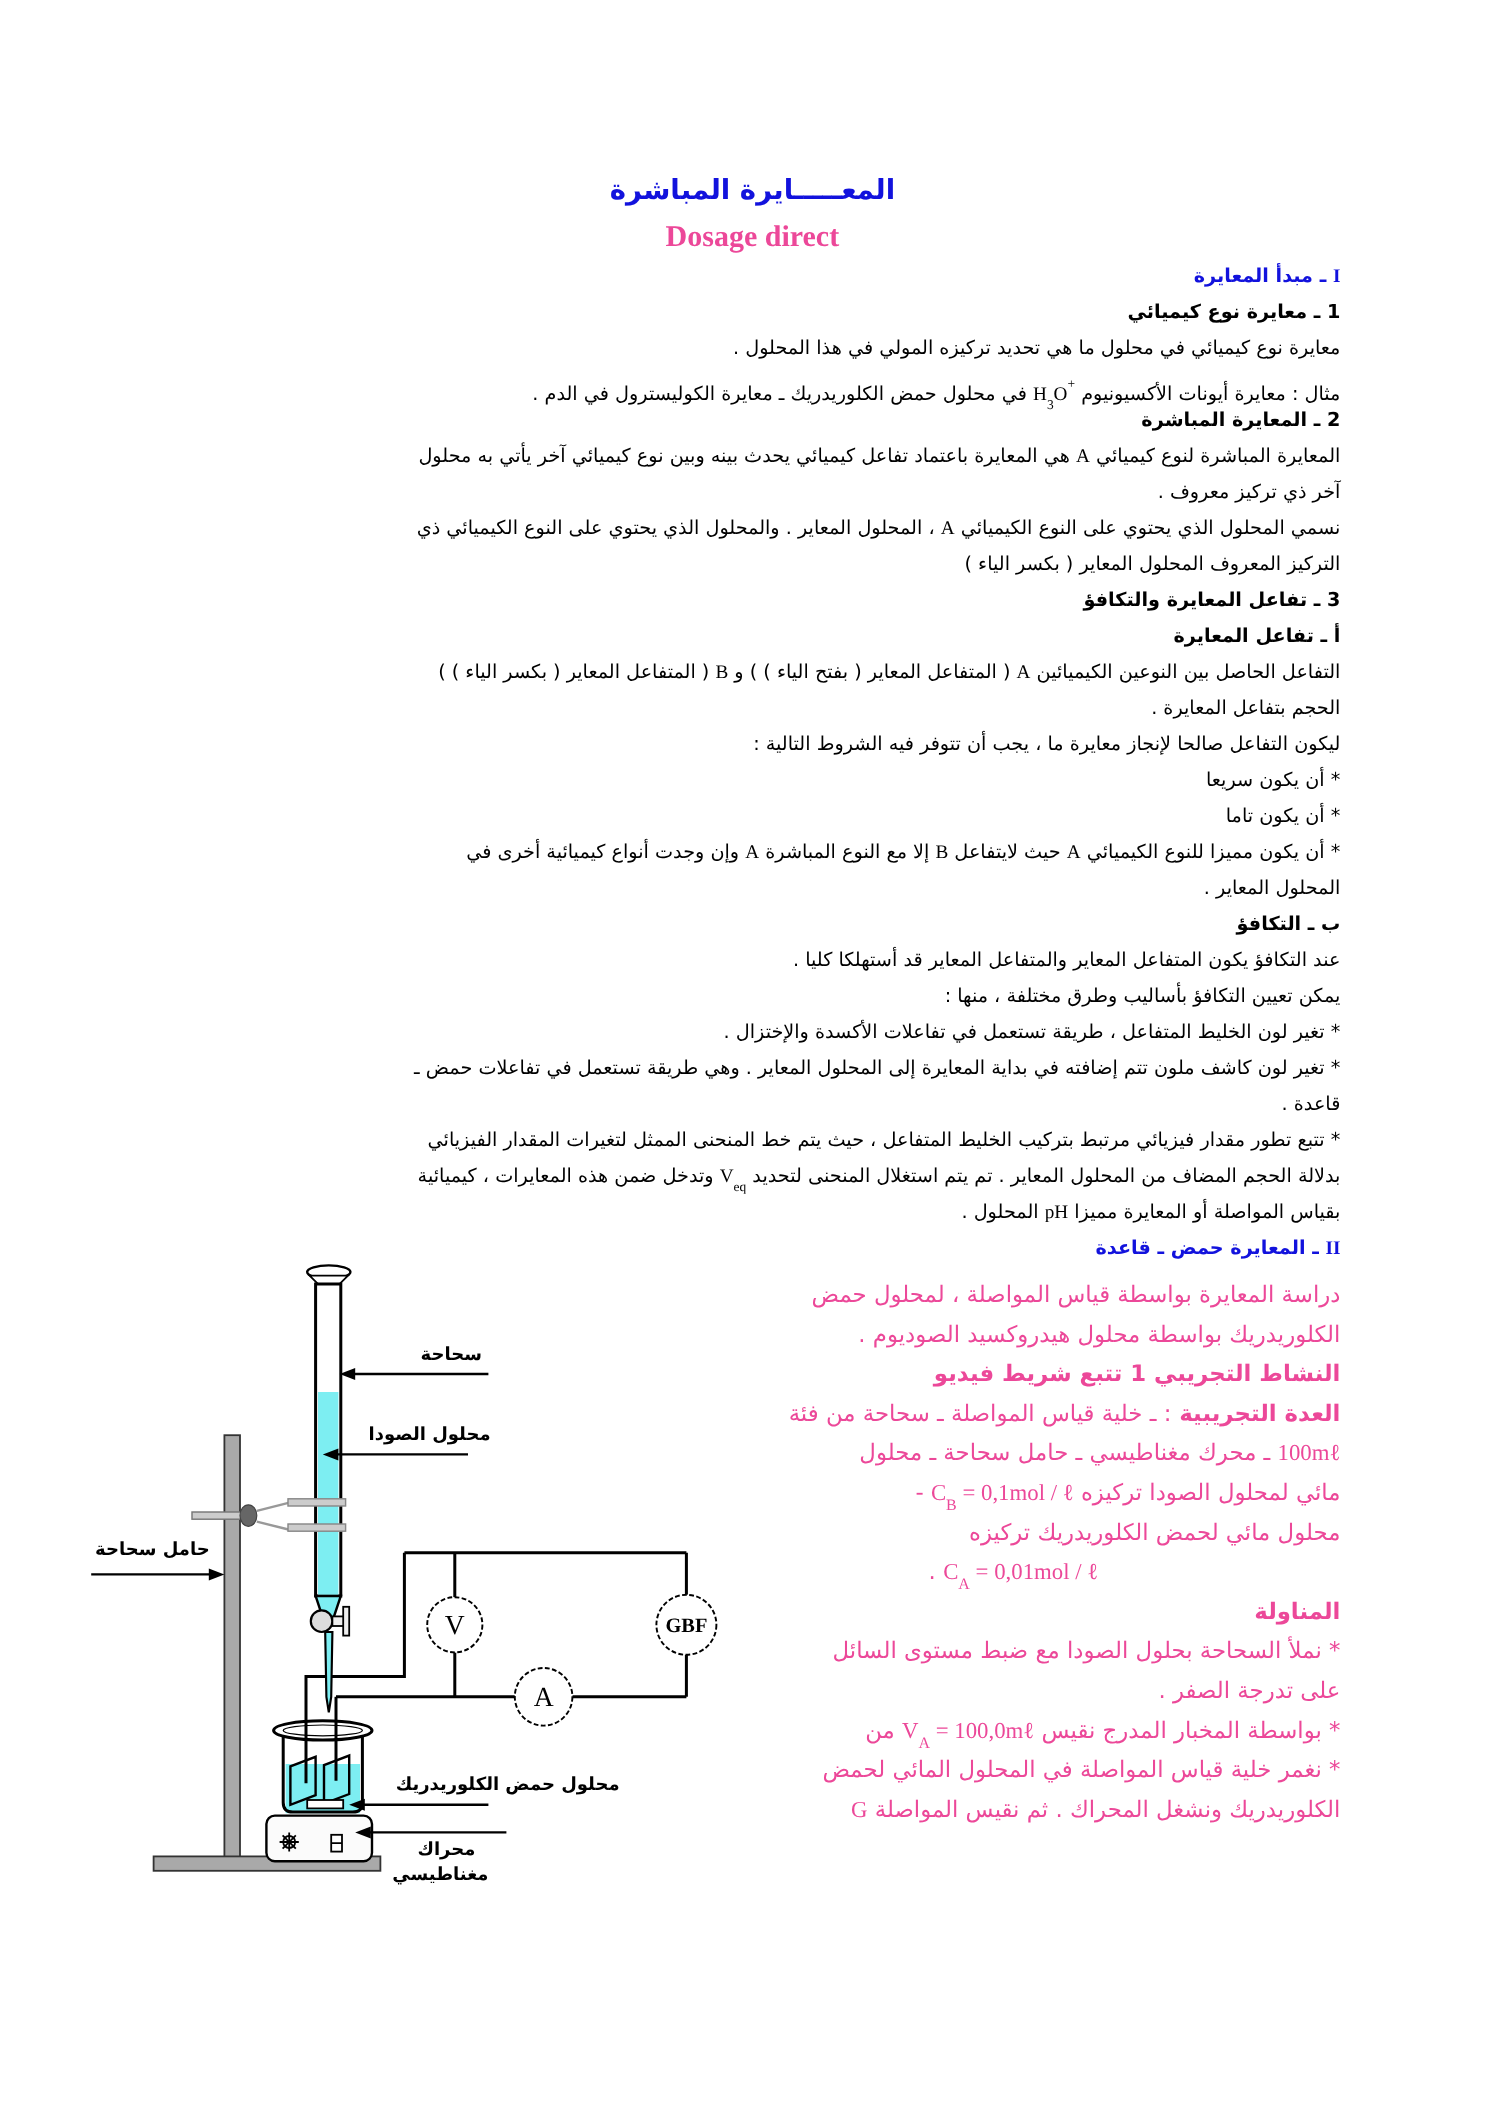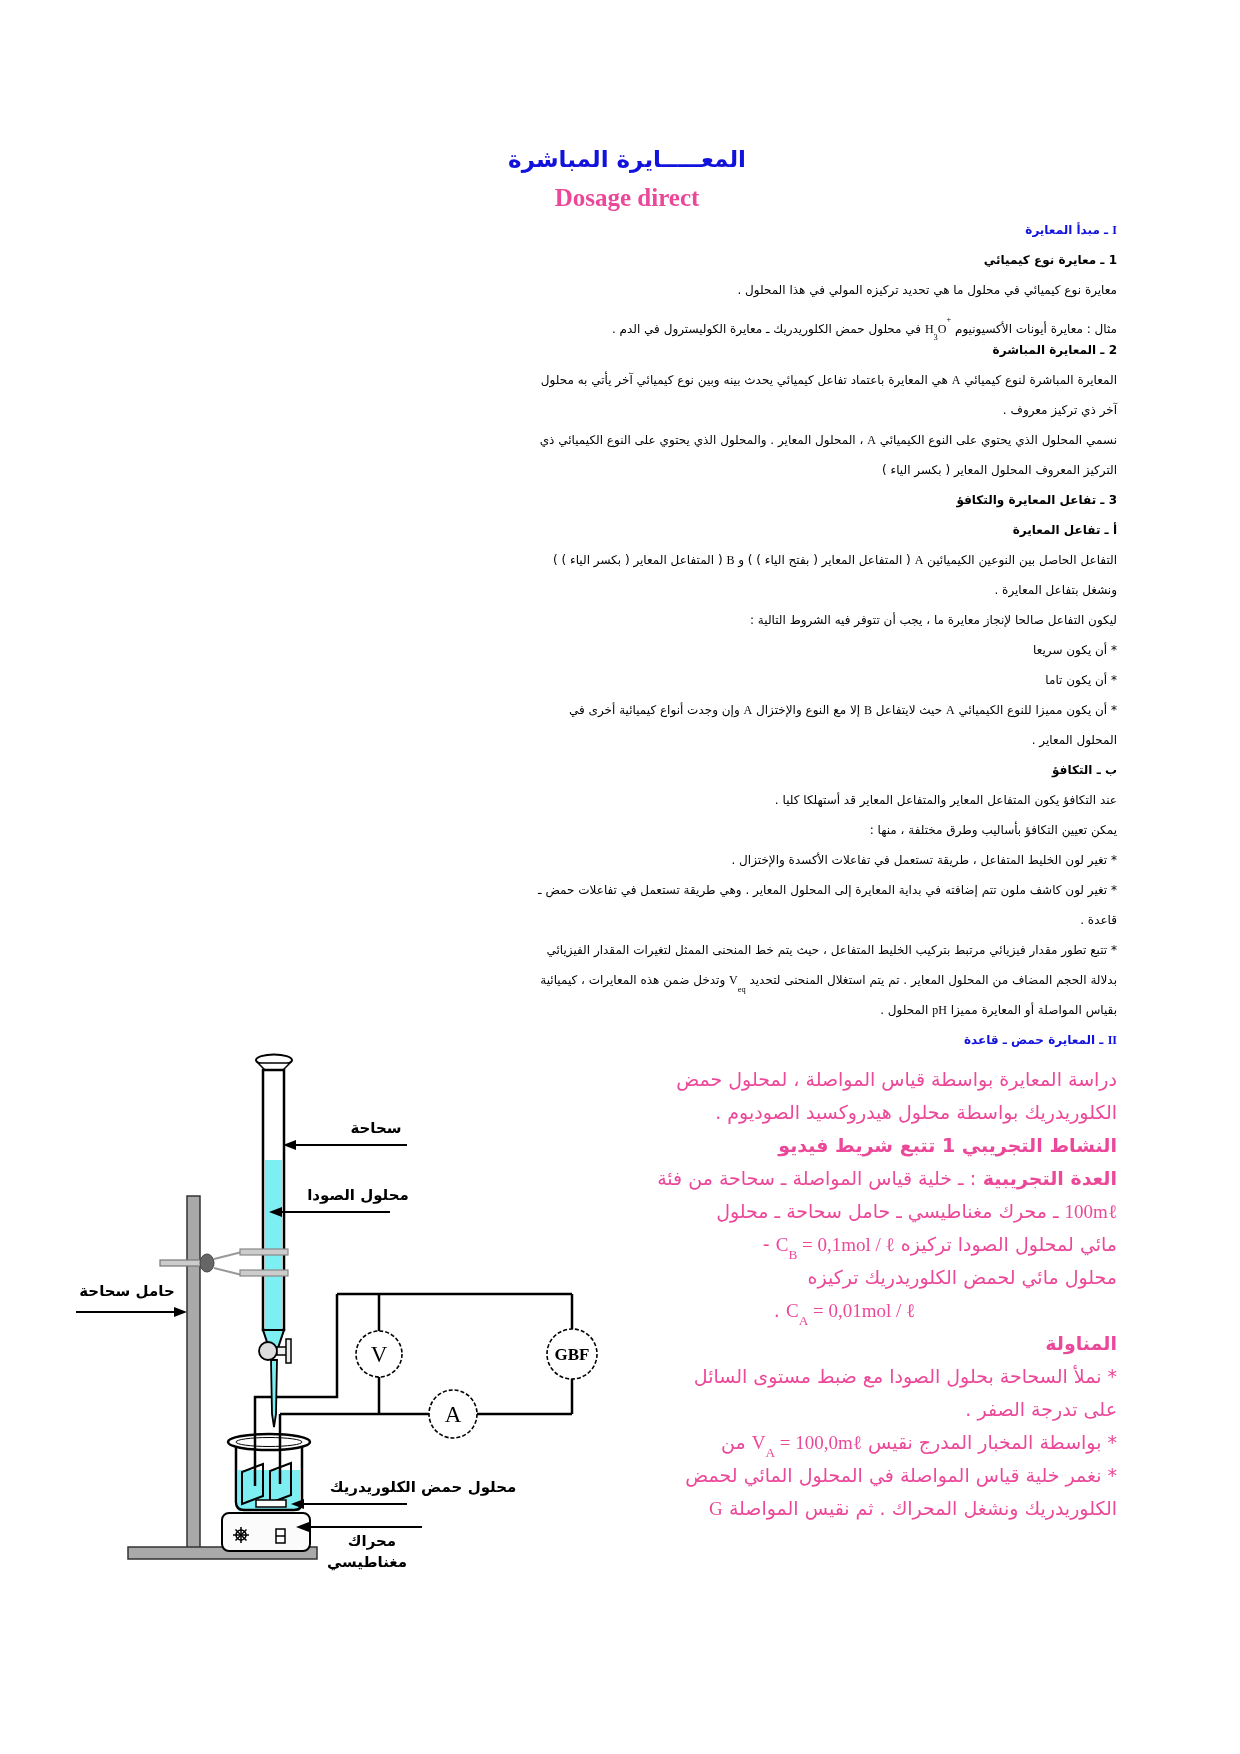--- a/index.html
+++ b/index.html
@@ -3,21 +3,21 @@
 <meta charset="utf-8">
 <style>
   html,body{margin:0;padding:0;background:#e8e8e8;}
   .page{position:relative;width:1240px;height:1754px;background:#ffffff;margin:0 auto;
         font-family:"DejaVu Sans",sans-serif;direction:rtl;overflow:hidden;padding-left:14px;}
   .title-ar{position:absolute;top:146px;left:0;width:100%;text-align:center;
             color:#1212dd;font-weight:bold;font-size:23px;}
   .title-fr{position:absolute;top:184px;left:0;width:100%;text-align:center;
             color:#ec4899;font-weight:bold;font-size:25px;
             font-family:"Liberation Serif",serif;direction:ltr;}
-  .main-text{position:absolute;top:215px;right:137px;width:975px;text-align:right;font-size:12px;color:#000;}
+  .main-text{position:absolute;top:215px;right:137px;width:975px;text-align:right;font-size:16px;color:#000;}
   .main-text .tl{height:30px;line-height:30px;white-space:nowrap;}
   .col-text{position:absolute;top:1063px;right:137px;width:545px;text-align:right;font-size:19px;color:#ec4899;}
   .col-text .tl{height:33px;line-height:33px;white-space:nowrap;}
   .b{font-weight:bold;}
   .u{}
   .blue{color:#1212dd;}
   .lt{direction:ltr;unicode-bidi:embed;font-family:"Liberation Serif",serif;}
   .sub{vertical-align:-25%;font-size:70%;}
   .sup{vertical-align:35%;font-size:70%;}
   .indent{padding-left:0;padding-right:0;text-align:center;}
@@ -39,25 +39,25 @@
       <div class="tl"><span>معايرة نوع كيميائي في محلول ما هي تحديد تركيزه المولي في هذا المحلول .</span></div>
       <div class="tl"><span>مثال : معايرة أيونات الأكسيونيوم </span><span class="lt">H</span><span class="lt sub">3</span><span class="lt">O</span><span class="lt sup">+</span><span> في محلول حمض الكلوريدريك ـ معايرة الكوليسترول في الدم .</span></div>
       <div class="tl b u"><span>2 ـ المعايرة المباشرة</span></div>
       <div class="tl"><span>المعايرة المباشرة لنوع كيميائي </span><span class="lt">A</span><span> هي المعايرة باعتماد تفاعل كيميائي يحدث بينه وبين نوع كيميائي آخر يأتي به محلول</span></div>
       <div class="tl"><span>آخر ذي تركيز معروف .</span></div>
       <div class="tl"><span>نسمي المحلول الذي يحتوي على النوع الكيميائي </span><span class="lt">A</span><span> ، المحلول المعاير . والمحلول الذي يحتوي على النوع الكيميائي ذي</span></div>
       <div class="tl"><span>التركيز المعروف المحلول المعاير ( بكسر الياء )</span></div>
       <div class="tl b u"><span>3 ـ تفاعل المعايرة والتكافؤ</span></div>
       <div class="tl b u"><span>أ ـ تفاعل المعايرة</span></div>
       <div class="tl"><span>التفاعل الحاصل بين النوعين الكيميائين </span><span class="lt">A</span><span> ( المتفاعل المعاير ( بفتح الياء ) ) و </span><span class="lt">B</span><span> ( المتفاعل المعاير ( بكسر الياء ) )</span></div>
-      <div class="tl"><span>ونشغل بتفاعل المعايرة .</span></div>
+      <div class="tl"><span>الحجم بتفاعل المعايرة .</span></div>
       <div class="tl"><span>ليكون التفاعل صالحا لإنجاز معايرة ما ، يجب أن تتوفر فيه الشروط التالية :</span></div>
       <div class="tl"><span>* أن يكون سريعا</span></div>
       <div class="tl"><span>* أن يكون تاما</span></div>
-      <div class="tl"><span>* أن يكون مميزا للنوع الكيميائي </span><span class="lt">A</span><span> حيث لايتفاعل </span><span class="lt">B</span><span> إلا مع النوع والإختزال </span><span class="lt">A</span><span> وإن وجدت أنواع كيميائية أخرى في</span></div>
+      <div class="tl"><span>* أن يكون مميزا للنوع الكيميائي </span><span class="lt">A</span><span> حيث لايتفاعل </span><span class="lt">B</span><span> إلا مع النوع المباشرة </span><span class="lt">A</span><span> وإن وجدت أنواع كيميائية أخرى في</span></div>
       <div class="tl"><span>المحلول المعاير .</span></div>
       <div class="tl b u"><span>ب ـ التكافؤ</span></div>
       <div class="tl"><span>عند التكافؤ يكون المتفاعل المعاير والمتفاعل المعاير قد أستهلكا كليا .</span></div>
       <div class="tl"><span>يمكن تعيين التكافؤ بأساليب وطرق مختلفة ، منها :</span></div>
       <div class="tl"><span>* تغير لون الخليط المتفاعل ، طريقة تستعمل في تفاعلات الأكسدة والإختزال .</span></div>
       <div class="tl"><span>* تغير لون كاشف ملون تتم إضافته في بداية المعايرة إلى المحلول المعاير . وهي طريقة تستعمل في تفاعلات حمض ـ</span></div>
       <div class="tl"><span>قاعدة .</span></div>
       <div class="tl"><span>* تتبع تطور مقدار فيزيائي مرتبط بتركيب الخليط المتفاعل ، حيث يتم خط المنحنى الممثل لتغيرات المقدار الفيزيائي</span></div>
       <div class="tl"><span>بدلالة الحجم المضاف من المحلول المعاير . تم يتم استغلال المنحنى لتحديد </span><span class="lt">V</span><span class="lt sub">eq</span><span> وتدخل ضمن هذه المعايرات ، كيميائية</span></div>
       <div class="tl"><span>بقياس المواصلة أو المعايرة مميزا </span><span class="lt">pH</span><span> المحلول .</span></div>

